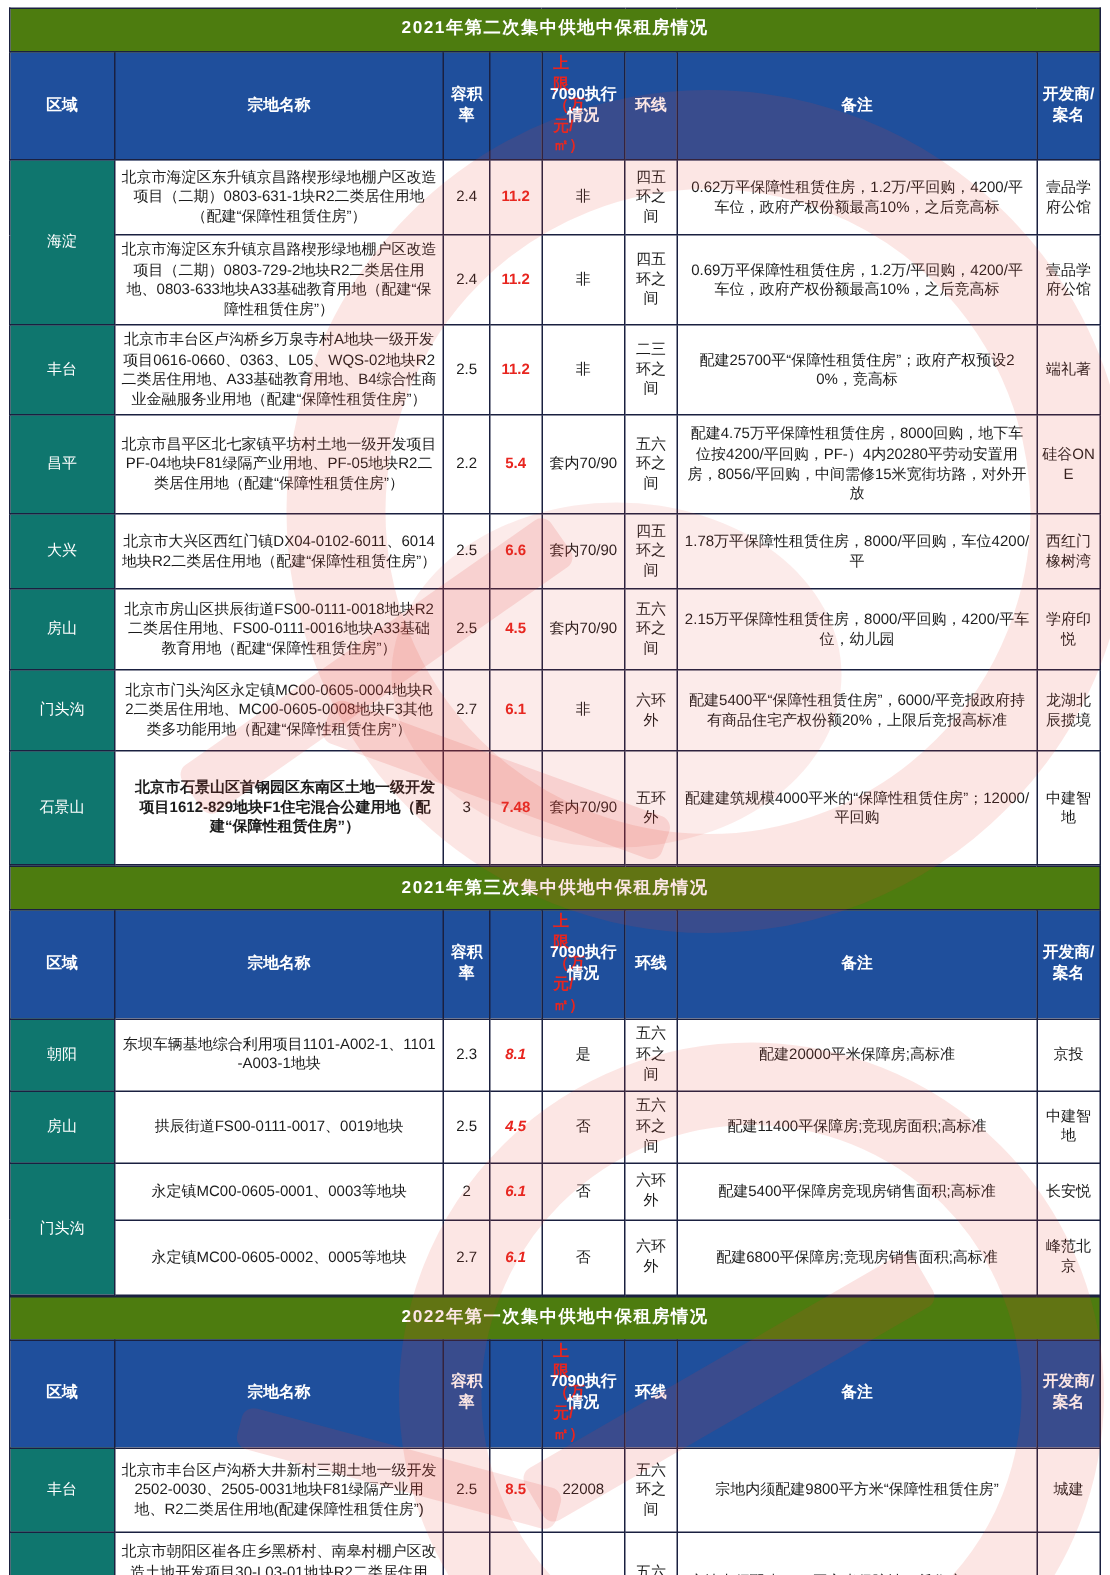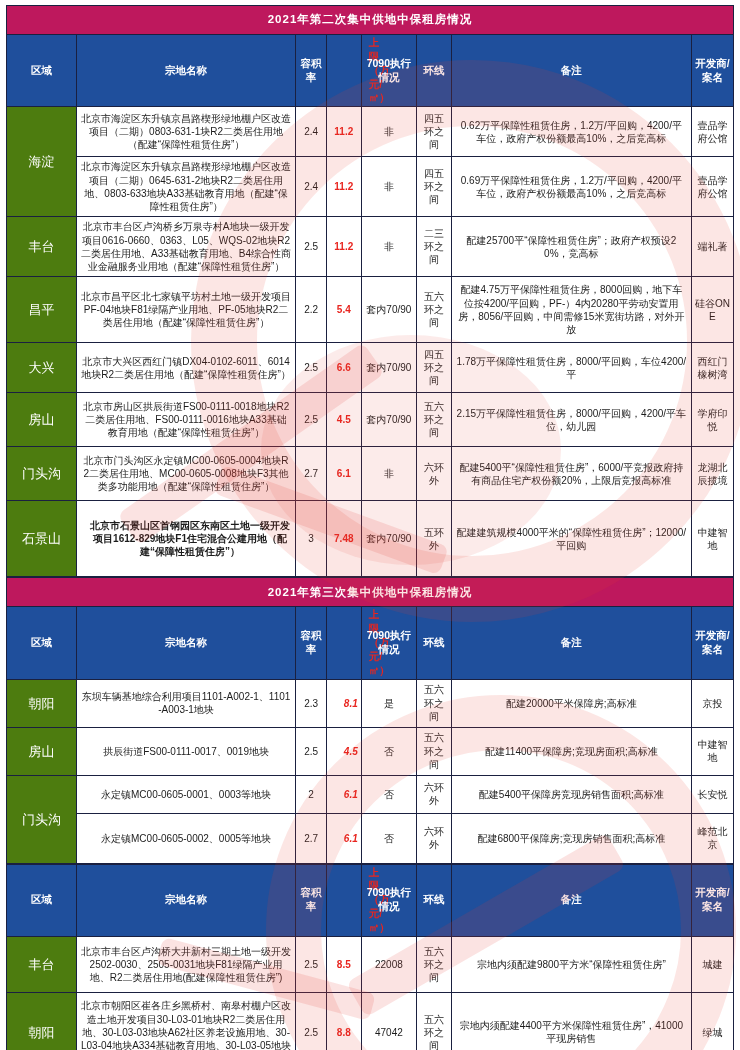--- a/index.html
+++ b/index.html
@@ -1,26 +1,26 @@
 <!DOCTYPE html>
 <html><head>
 <meta charset="utf-8">
 <style>
   html,body{margin:0;padding:0;background:#fff;width:740px;height:1050px;overflow:hidden;
     font-family:"Liberation Sans","DejaVu Sans",sans-serif;}
   .page{position:relative;width:728px;margin:5px auto 0 auto;}
   table{border-collapse:collapse;width:100%;table-layout:fixed;}
   td,th{border:1px solid #1a2040;padding:1px 3px;text-align:center;vertical-align:middle;
     word-break:break-all;font-size:10px;line-height:1.32;color:#1c1c1c;background:#fff;}
-  tr.sec-title td{background:#be185d;color:#ffffff;font-weight:bold;font-size:11.5px;height:26px;letter-spacing:1px;text-align:center;}
+  tr.sec-title td{background:#4d7c0f;color:#ffffff;font-weight:bold;font-size:11.5px;height:26px;letter-spacing:1px;text-align:center;}
   th{background:#1f4f9c;color:#ffffff;font-size:10.5px;height:42px;font-weight:bold;}
   th.cap-h{color:#e8251f;padding-left:42px;}
-  td.region{background:#4d7c0f;color:#ffffff;font-size:13px;}
+  td.region{background:#0f766e;color:#ffffff;font-size:10px;}
   td.cap{color:#e8251f;font-weight:bold;}
-  .t2 td.cap{font-style:italic;text-align:right;}
+  .t2 td.cap{font-style:italic;}
   td.name,td.note{padding:1px 4px;}
   td.bold{font-weight:bold;padding-left:12px;}
   
   .wm{position:absolute;pointer-events:none;z-index:5;}
   .ring1{left:185px;top:55px;width:430px;height:430px;border-radius:50%;
     border:66px solid rgba(228,58,50,0.13);}
   .blob1{left:255px;top:330px;width:300px;height:230px;border-radius:50%;
     background:rgba(228,58,50,0.10);}
   .ring2{left:260px;top:690px;width:360px;height:360px;border-radius:50%;
     border:55px solid rgba(228,58,50,0.13);}
@@ -66,21 +66,21 @@
       <td class="region" rowspan="2">海淀</td>
       <td class="name">北京市海淀区东升镇京昌路楔形绿地棚户区改造项目（二期）0803-631-1块R2二类居住用地（配建“保障性租赁住房”）</td>
       <td>2.4</td>
       <td class="cap">11.2</td>
       <td>非</td>
       <td>四五环之间</td>
       <td class="note">0.62万平保障性租赁住房，1.2万/平回购，4200/平车位，政府产权份额最高10%，之后竞高标</td>
       <td>壹品学府公馆</td>
     </tr>
     <tr style="height:60px">
-      <td class="name">北京市海淀区东升镇京昌路楔形绿地棚户区改造项目（二期）0645-631-2地块R2二类居住用地、0803-633地块A33基础教育用地（配建“保障性租赁住房”）</td>
+      <td class="name">北京市海淀区东升镇京昌路楔形绿地棚户区改造项目（二期）0803-729-2地块R2二类居住用地、0803-633地块A33基础教育用地（配建“保障性租赁住房”）</td>
       <td>2.4</td>
       <td class="cap">11.2</td>
       <td>非</td>
       <td>四五环之间</td>
       <td class="note">0.69万平保障性租赁住房，1.2万/平回购，4200/平车位，政府产权份额最高10%，之后竞高标</td>
       <td>壹品学府公馆</td>
     </tr>
     <tr style="height:60px">
       <td class="region">丰台</td>
       <td class="name">北京市丰台区卢沟桥乡万泉寺村A地块一级开发项目0616-0660、0363、L05、WQS-02地块R2二类居住用地、A33基础教育用地、B4综合性商业金融服务业用地（配建“保障性租赁住房”）</td>
@@ -216,20 +216,23 @@
         <col class="c-region">
         <col class="c-name">
         <col class="c-far">
         <col class="c-cap">
         <col class="c-exec">
         <col class="c-ring">
         <col class="c-note">
         <col class="c-dev">
       </colgroup>
     <tbody>
+        <tr class="sec-title">
+      <td colspan="8">2022年第一次集中供地中保租房情况</td>
+    </tr>
     <tr>
       <th>区域</th>
       <th>宗地名称</th>
       <th>容积率</th>
       <th class="cap-h">上限（万元/㎡）</th>
       <th>7090执行情况</th>
       <th>环线</th>
       <th>备注</th>
       <th>开发商/案名</th>
     </tr>

